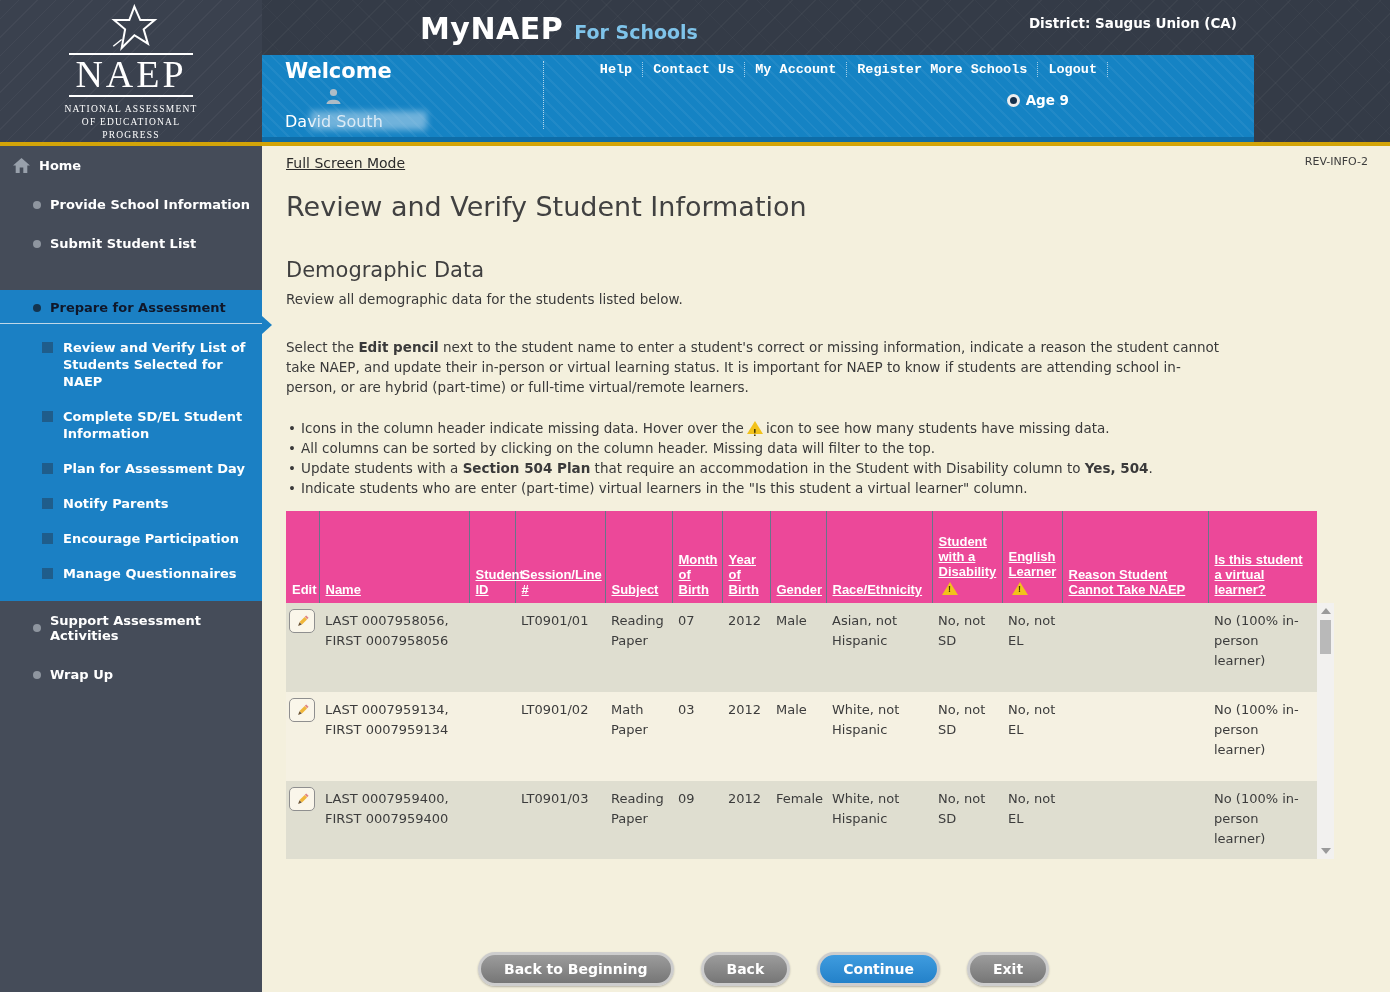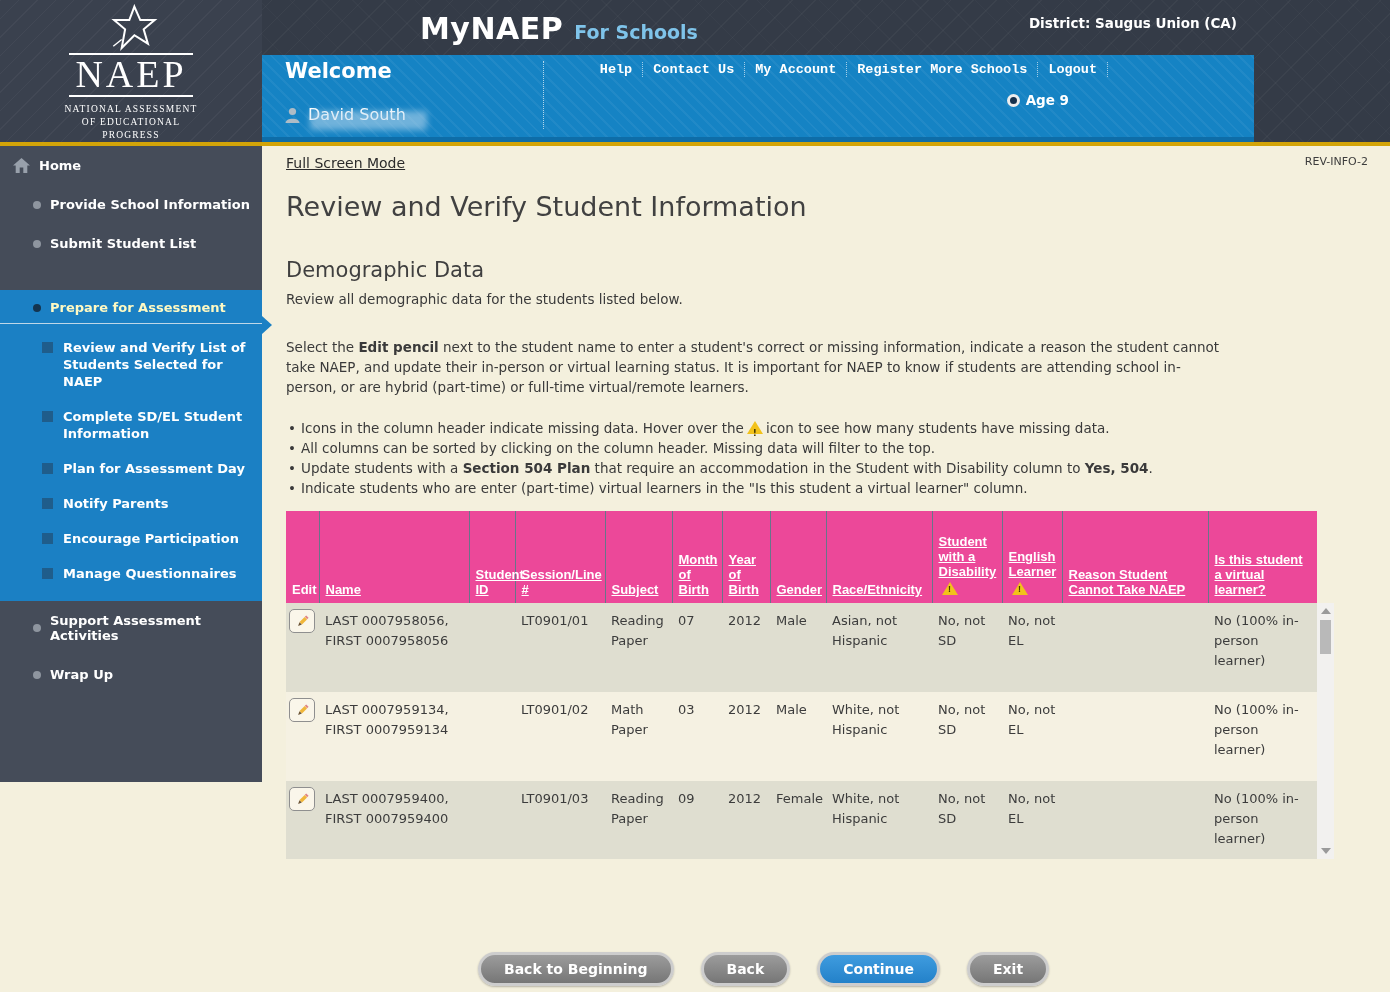--- a/index.html
+++ b/index.html
@@ -21,42 +21,42 @@
     text-align:center; line-height:13px; }
   .app-title { position:absolute; left:420px; top:11px; display:flex; align-items:baseline; gap:11px; }
   .app-title .main-t { color:#fff; font-size:30px; font-weight:bold; letter-spacing:0.5px; }
   .app-title .sub-t { color:#7fc4ea; font-size:19px; font-weight:bold; }
   .district { position:absolute; top:15px; right:153px; color:#fff; font-size:13.5px; font-weight:bold; }
 
   .blue-bar { position:absolute; left:262px; top:55px; width:992px; height:87px; background:#1583c4;
     background-image:repeating-linear-gradient(45deg, rgba(255,255,255,0.05) 0 2px, transparent 2px 9px);
     border-bottom:5px solid #0e6da8; }
   .welcome-title { position:absolute; left:23px; top:4px; color:#fff; font-size:21px; font-weight:bold; }
-  .welcome-user { position:absolute; left:23px; top:50px; display:flex; align-items:center; gap:8px;
-    color:#fff; font-size:16px; }
+  .welcome-user { position:absolute; left:23px; top:33px; display:flex; align-items:center; gap:8px;
+    color:#fff; font-size:16px;flex-direction:column; }
   .blur-box { position:absolute; left:48px; top:56px; width:117px; height:19px; background:#bcd9ee;
     opacity:0.55; filter:blur(3px); border-radius:2px; }
   .v-dotted { position:absolute; left:281px; top:6px; height:68px; border-left:1px dotted rgba(255,255,255,0.65); }
   .hmenu { position:absolute; top:7px; right:146px; display:flex; }
   .hmenu-item { color:#fff; font-size:13.5px; font-weight:bold; padding:0 10px;
     border-right:1px dotted rgba(255,255,255,0.6); cursor:pointer;font-family:Liberation Mono, monospace; }
   .age-row { position:absolute; top:37px; right:185px; display:flex; align-items:center; gap:6px;
     color:#fff; font-size:13.5px; font-weight:bold; }
   .age-icon { width:13px; height:13px; border-radius:50%; border:3px solid #ededed; background:#16314d; }
   .gold-rule { position:absolute; top:142px; left:0; width:1390px; height:4px; background:#d3a408; }
 
   
-  .sidebar { position:absolute; left:0; top:146px; width:262px; height:636px; background:#454c59; }
+  .sidebar { position:absolute; left:0; top:146px; width:262px; height:846px; background:#454c59; }
   .s-item { display:flex; align-items:center; gap:9px; padding:12px 12px 12px 33px;
     color:#fff; font-size:13px; font-weight:bold; cursor:pointer; }
   .s-item.home { padding-left:13px; }
   .dot { width:8px; height:8px; border-radius:50%; background:#8e959f; flex:none; }
   .prepare-section { background:#1b80c4; padding-bottom:10px; margin-top:2px; }
   .prepare-label { display:flex; align-items:center; gap:9px; padding:10px 12px 8px 33px;
-    color:#fef9c3; font-size:13px; font-weight:bold; cursor:pointer;margin-top:27px; }
+    color:#0f172a; font-size:13px; font-weight:bold; cursor:pointer;margin-top:27px; }
   .dot.dark { background:#14344f; }
   .p-divider { border-top:1px solid #dce6ef; opacity:0.85; margin:0 0 6px 0; }
   .sub-item { display:flex; gap:10px; padding:9px 12px 9px 42px; color:#fff; font-size:13px;
     font-weight:bold; line-height:17px; cursor:pointer; }
   .sq { width:11px; height:11px; background:#1f5d8b; flex:none; margin-top:3px; }
   .active-arrow { position:absolute; left:262px; top:316px; width:0; height:0;
     border-top:9px solid transparent; border-bottom:9px solid transparent; border-left:10px solid #1b80c4; }
 
   
   .main { position:absolute; left:262px; top:146px; width:1128px; height:846px; padding:9px 22px 0 24px; }

